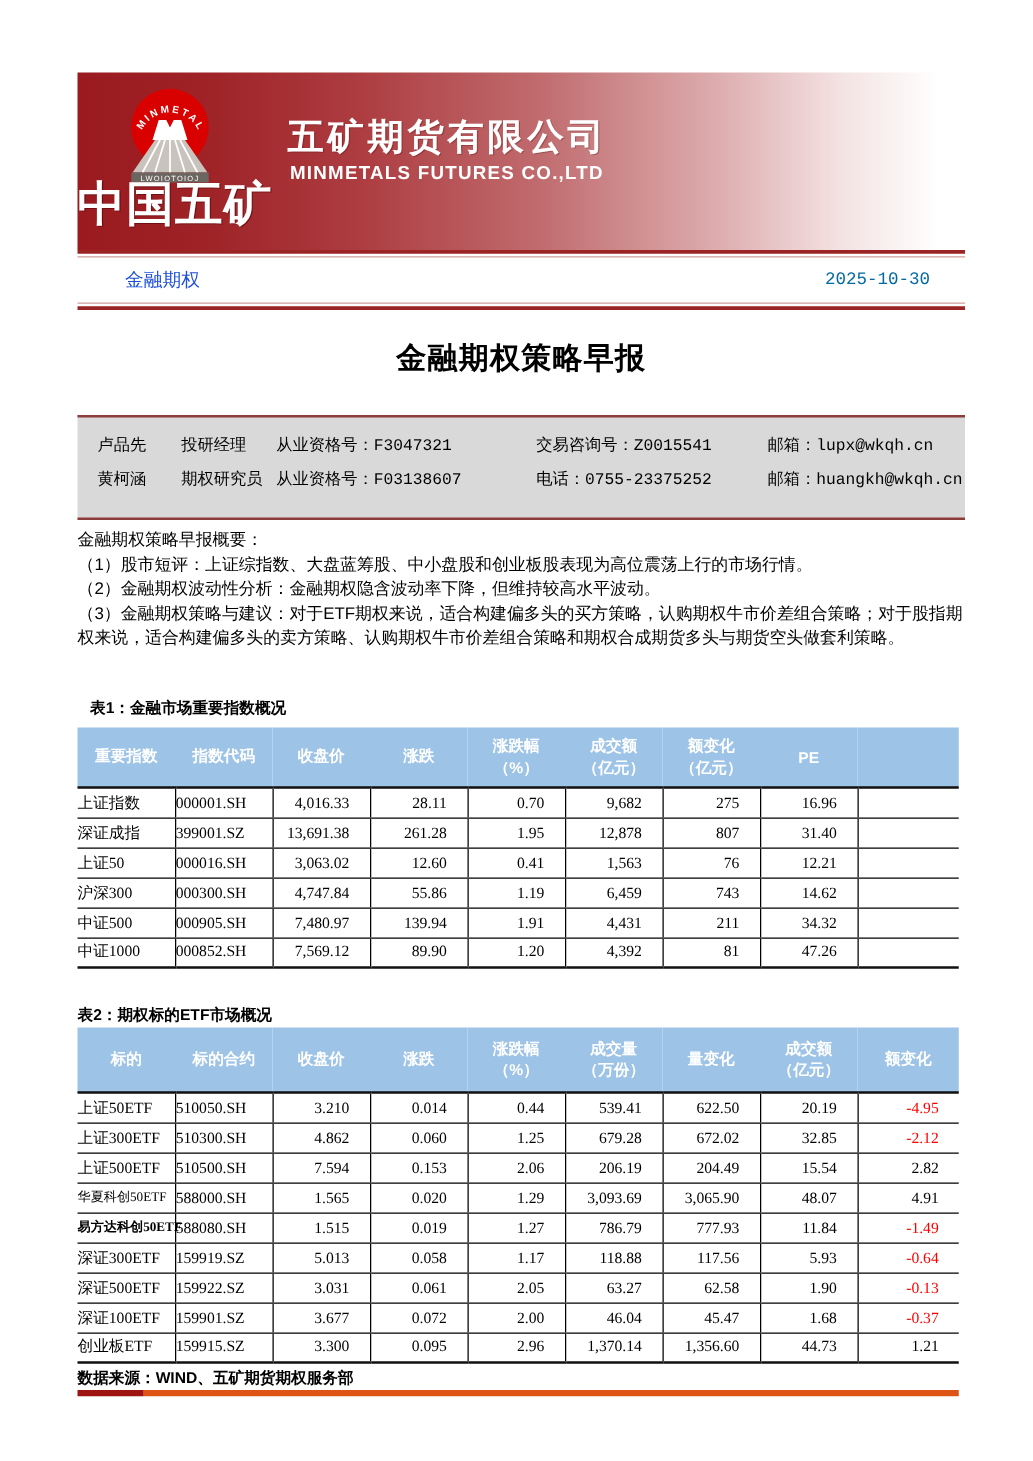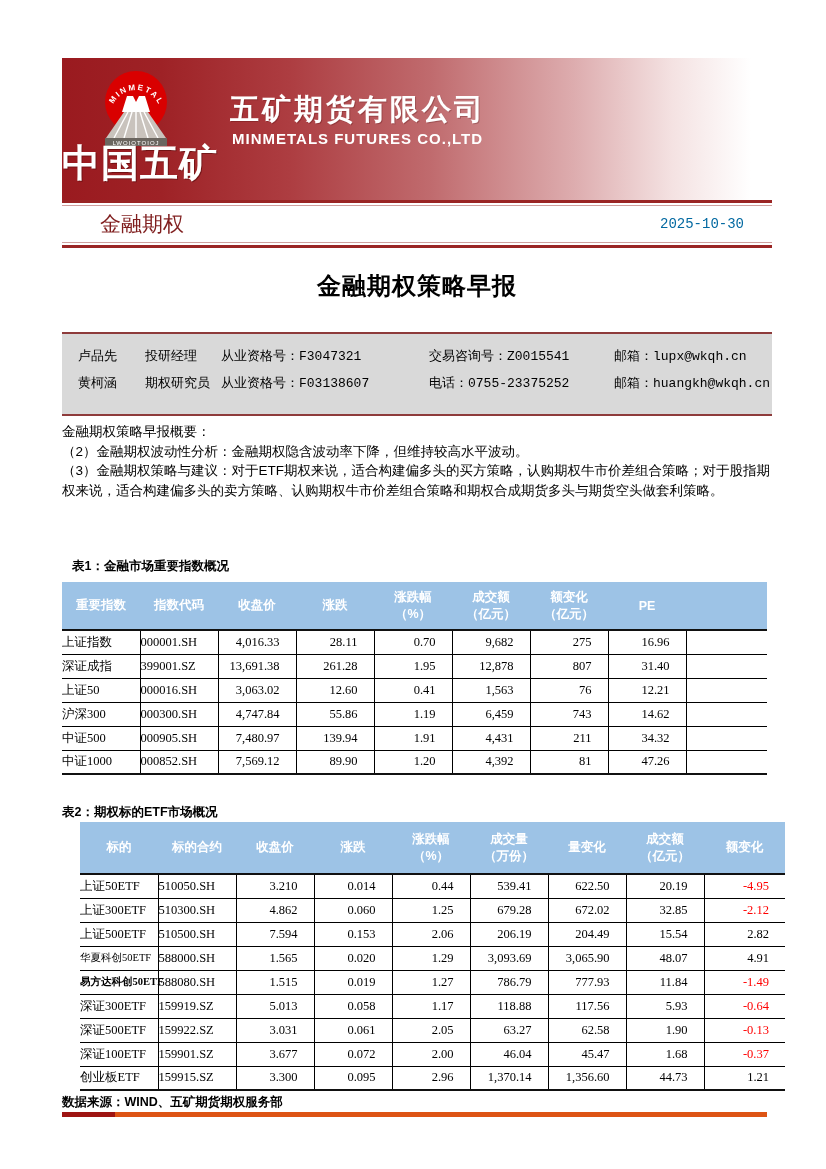--- a/index.html
+++ b/index.html
@@ -33,21 +33,21 @@
   
   .rule-a { position:absolute; left:62px; top:200px; width:710px; height:6px;
     border-top:3px solid #9a2524; border-bottom:1px solid #cf9f9e; }
   .rule-b { position:absolute; left:62px; top:242px; width:710px; height:6px;
     border-top:1px solid #cf9f9e; border-bottom:3px solid #9a2524; }
   .cat-row {
     position:absolute; left:62px; top:206px; width:710px; height:36px;
     display:flex; align-items:center; justify-content:space-between;
     padding:0 28px 0 38px;
   }
-  .cat { color:#7f1d1d; font-size:21px; }
+  .cat { color:#1d4ed8; font-size:15px; }
   .date { color:#0369a1; font-size:14px; font-family:"Liberation Mono", monospace; }
 
   
   .title { position:absolute; left:62px; top:270px; width:710px; text-align:center;
     font-size:24px; font-weight:bold; letter-spacing:1px; }
 
   
   .contact-box {
     position:absolute; left:62px; top:332px; width:710px; height:84px;
     background:#d9d9d9; border-top:2px solid #8e3b3b; border-bottom:2px solid #8e3b3b;
@@ -65,21 +65,21 @@
     font-size:13.5px; line-height:19.5px; }
 
   
   .tcap { position:absolute; font-size:12.5px; font-weight:bold; }
   .tcap1 { left:72px; top:558px; }
   .tcap2 { left:62px; top:804px; }
 
   table { border-collapse:collapse; table-layout:fixed; width:705px;
     font-family:"Liberation Serif", serif; font-size:12.5px; }
   .tbl1 { position:absolute; left:62px; top:582px; }
-  .tbl2 { position:absolute; left:62px; top:822px;margin-left:18px; }
+  .tbl2 { position:absolute; left:62px; top:822px; }
 
   thead th {
     background:#9dc3e6; color:#ffffff; font-family:"Liberation Sans", sans-serif;
     font-weight:bold; font-size:12.5px; text-align:center; vertical-align:middle;
     white-space:pre-line; border:none;
   }
   .tbl1 thead th { height:48px; }
   .tbl2 thead th { height:52px; }
 
   tbody td { height:24px; border-bottom:1px solid #000; text-align:right;
@@ -156,20 +156,21 @@
       <span class="c-name">黄柯涵</span>
       <span class="c-role">期权研究员</span>
       <span class="c-cert">从业资格号：F03138607</span>
       <span class="c-chan">电话：0755-23375252</span>
       <span class="c-mail">邮箱：huangkh@wkqh.cn</span>
     </div>
   </div>
 
   <div class="summary">
     <div>金融期权策略早报概要：</div>
+    <div>（1）股市短评：上证综指数、大盘蓝筹股、中小盘股和创业板股表现为高位震荡上行的市场行情。</div>
     <div>（2）金融期权波动性分析：金融期权隐含波动率下降，但维持较高水平波动。</div>
     <div>（3）金融期权策略与建议：对于ETF期权来说，适合构建偏多头的买方策略，认购期权牛市价差组合策略；对于股指期权来说，适合构建偏多头的卖方策略、认购期权牛市价差组合策略和期权合成期货多头与期货空头做套利策略。</div>
   </div>
 
   <div class="tcap tcap1">表1：金融市场重要指数概况</div>
   <table class="tbl1">
     <colgroup>
       <col style="width:78px">
         <col style="width:78px">
         <col style="width:78px">

